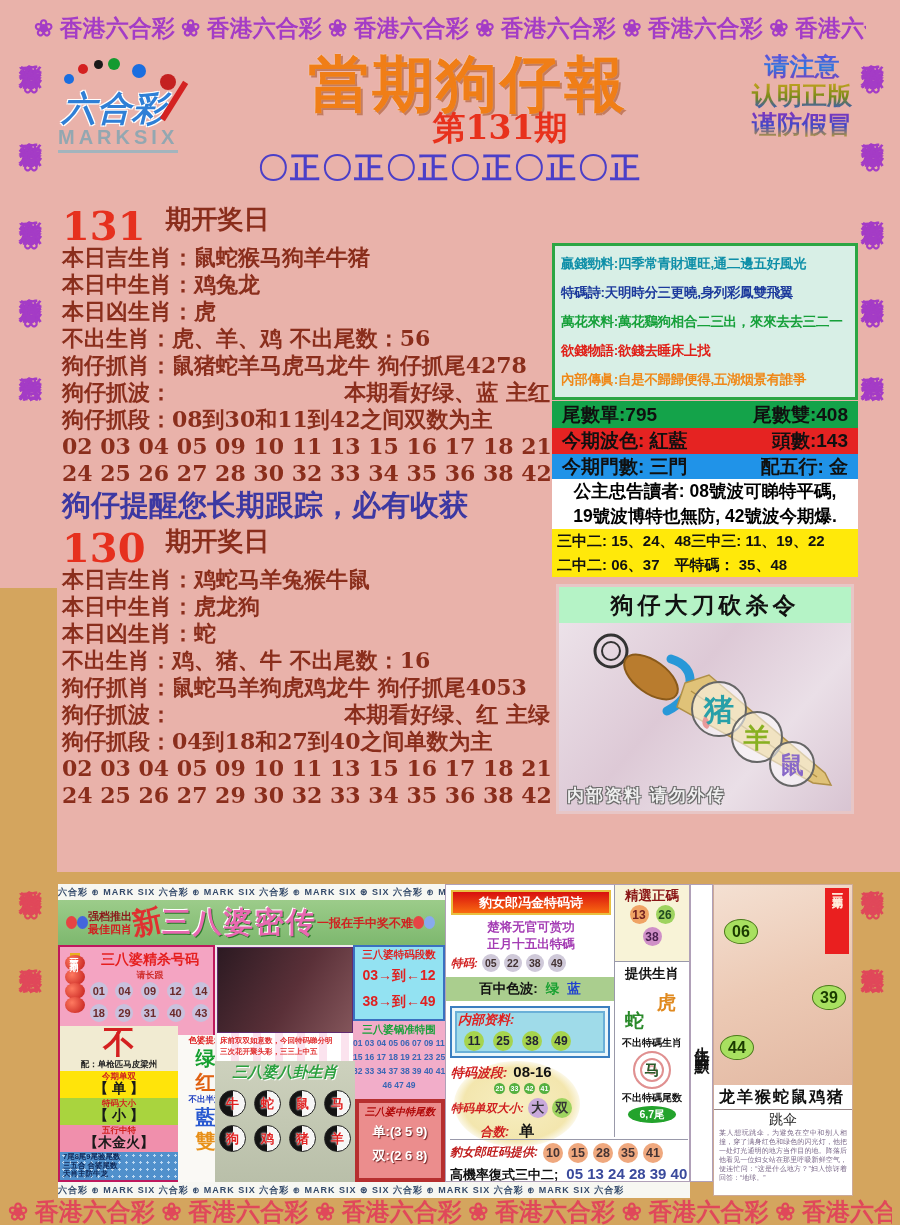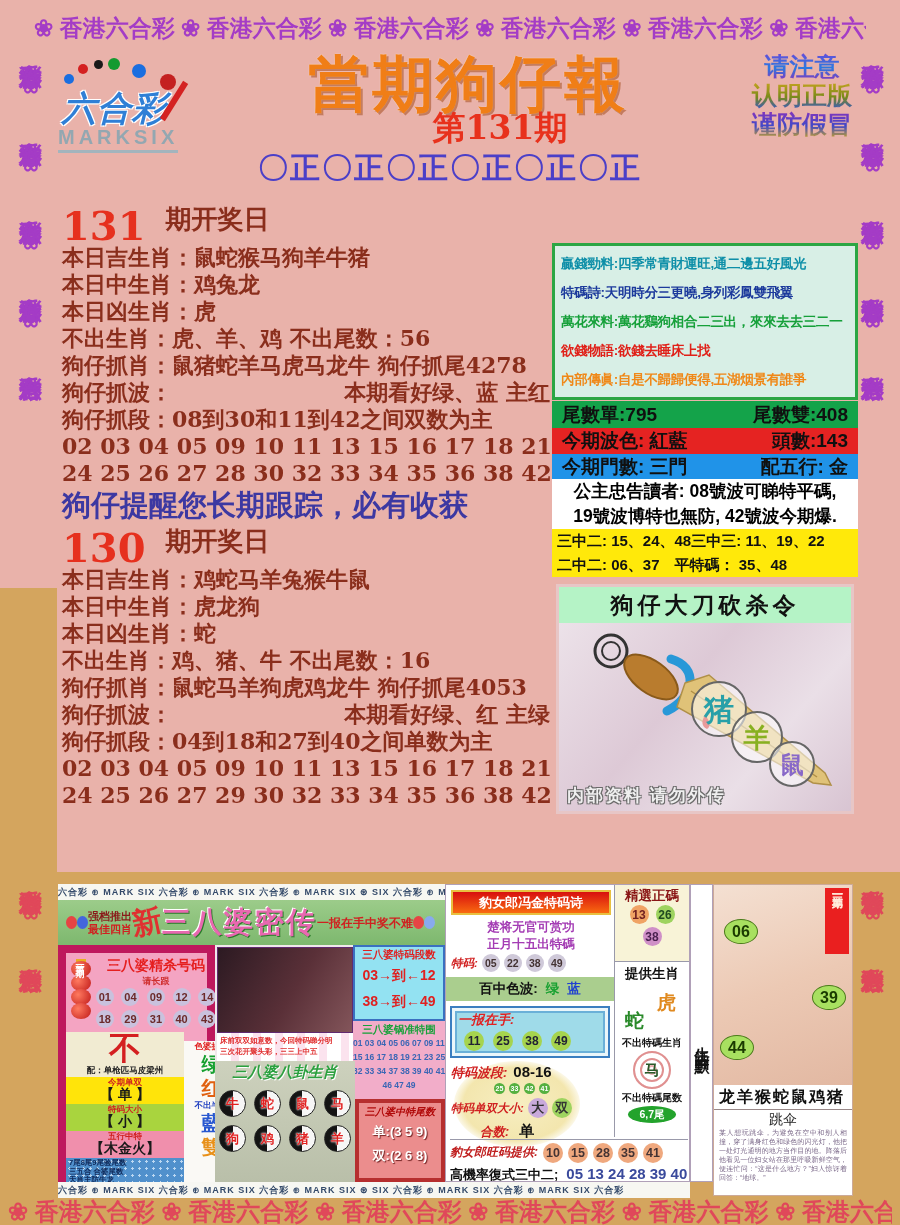--- a/index.html
+++ b/index.html
@@ -70,21 +70,21 @@
   .logo-strip { left:58px; width:632px; height:16px; background:#f7f7f2; font-size:9px; font-weight:bold; color:#344a6a; display:flex; align-items:center; white-space:nowrap; overflow:hidden; letter-spacing:1px; }
   .strip1 { top:884px; } .strip2 { top:1182px; }
   .banner { left:58px; top:900px; width:632px; height:45px; background:linear-gradient(#9ccc8a,#7db86e); display:flex; align-items:center; padding:0 8px; overflow:hidden; }
   .bal { width:11px; height:13px; border-radius:50%; flex:0 0 auto; }
   .banner-pre { font-size:11px; font-weight:bold; color:#8a1a1a; line-height:13px; white-space:nowrap; }
   .banner-new { font-size:30px; font-weight:bold; color:#e03030; font-family:"DejaVu Serif",serif; transform:rotate(-12deg); }
   .banner-title { font-size:29px; font-weight:bold; color:#e868b0; font-family:"DejaVu Serif",serif; letter-spacing:2px; text-shadow:1px 1px 0 #2a7a2a,-1px -1px 0 #ffffff; white-space:nowrap; }
   .banner-post { font-size:12px; font-weight:bold; color:#d02020; line-height:14px; white-space:nowrap; }
 
   
-  .panelA { left:58px; top:945px; width:157px; height:237px; background:#f4a4c2; border:8px solid #be185d; }
+  .panelA { left:58px; top:945px; width:157px; height:237px; background:#f4a4c2; border:2px solid #be185d; }
   .lantern { position:absolute; left:3px; top:6px; width:24px; height:66px; }
   .lant-cap { width:10px; height:4px; background:#e8b020; margin:0 auto; }
   .lant-ball { width:20px; height:16px; border-radius:50%; background:radial-gradient(circle at 35% 35%, #ff7a60, #c01818); margin:-2px auto 0; }
   .lant-txt { position:absolute; left:7px; top:5px; writing-mode:vertical-rl; text-orientation:upright; font-size:9px; font-weight:bold; color:#fff; letter-spacing:1px; }
   .pa-title { position:absolute; left:28px; top:4px; width:124px; text-align:center; font-size:14px; font-weight:bold; color:#e51f1f; white-space:nowrap; }
   .pa-sub { position:absolute; left:28px; top:22px; width:124px; text-align:center; font-size:9px; font-weight:bold; color:#d03030; }
   .pa-row { position:absolute; left:26px; width:128px; display:flex; justify-content:space-around; }
   .pa-row1 { top:35px; } .pa-row2 { top:57px; }
   .pa-circ { width:18px; height:18px; border-radius:50%; background:#c9c1dd; color:#6b2a2a; font-size:11px; font-weight:bold; display:flex; align-items:center; justify-content:center; }
   .pa-bu { position:absolute; left:0; top:79px; width:118px; height:45px; background:#f1ebd2; text-align:center; }
@@ -459,21 +459,21 @@
       <span class="circ c-gray">22</span>
       <span class="circ c-gray">38</span>
       <span class="circ c-gray">49</span>
     </div>
     <div class="pc-sebo">
       <span>百中色波:</span>
       <span class="sebo-g">绿</span>
       <span class="sebo-b">蓝</span>
     </div>
     <div class="pc-tigong">
-      <div class="pc-tigong-label">一报在手:</div>
+      <div class="pc-tigong-label">内部资料:</div>
       <div class="tg-row">
         <span class="circ c-green">11</span>
         <span class="circ c-green">25</span>
         <span class="circ c-green">38</span>
         <span class="circ c-green">49</span>
       </div>
     </div>
     <div class="pc-cream"></div>
     <div class="pc-bd">
       <span class="pc-label" style="font-size:13px;">特码波段:</span>

